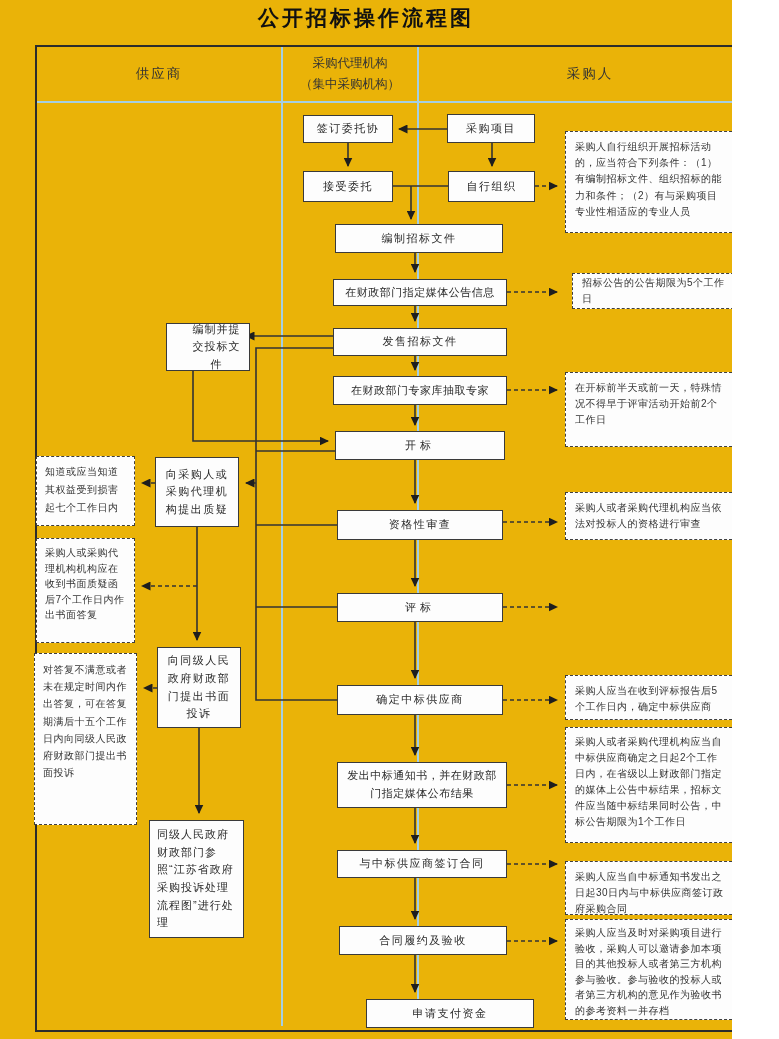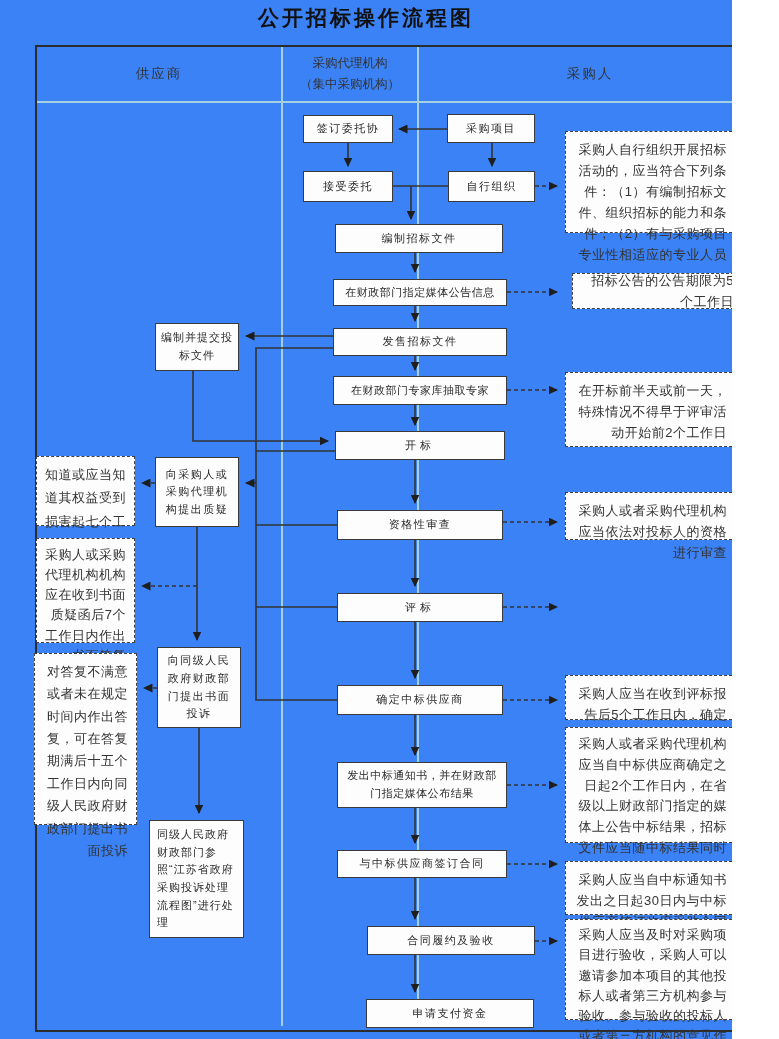--- a/index.html
+++ b/index.html
@@ -1,17 +1,17 @@
 <!DOCTYPE html>
 <html><head>
 <meta charset="utf-8">
 <style>
   html,body{margin:0;padding:0;background:#ffffff;}
   #stage{
-    position:relative;width:732px;height:1039px;background:#3b82f6;
+    position:relative;width:732px;height:1039px;background:#eab308;
     font-family:"Liberation Sans","DejaVu Sans",sans-serif;color:#222;overflow:hidden;
   }
   .title{
     position:absolute;left:0;top:4px;width:100%;text-align:center;
     font-size:21px;font-weight:bold;letter-spacing:3px;color:#111;
   }
   .table-frame{position:absolute;border:2px solid #2c2c2c;background:transparent;}
   .vdiv{position:absolute;width:2px;background:#a5cfe3;}
   .hdiv{position:absolute;height:2px;background:#a5cfe3;}
   .hdr{
@@ -19,21 +19,21 @@
     font-size:13.5px;letter-spacing:2px;color:#333;line-height:1.7;
   }
   .box{
     position:absolute;border:1.5px solid #3a3a3a;background:#fdfdfd;
     display:flex;align-items:center;justify-content:center;text-align:center;
     font-size:11px;letter-spacing:1.5px;line-height:1.6;color:#2a2a2a;
     box-sizing:border-box;padding:2px 4px;z-index:3;
   }
   .note{
     position:absolute;border:1.5px dashed #3f3f3f;background:#fdfdfd;
-    font-size:13px;line-height:1.62;letter-spacing:0.5px;color:#333;text-align:right;
+    font-size:10px;line-height:1.62;letter-spacing:0.5px;color:#333;text-align:left;
     box-sizing:border-box;padding:7px 9px;z-index:3;
   }
   svg.connectors{position:absolute;left:0;top:0;z-index:2;pointer-events:none;}
 </style>
 </head>
 <body>
 
 <div id="stage">
 
   <div class="title">公开招标操作流程图</div>
@@ -115,24 +115,24 @@
   <div class="box" style="left:335px;top:224px;width:168px;height:29px;">编制招标文件</div>
   <div class="box" style="left:333px;top:279px;width:174px;height:27px;letter-spacing:0.5px;">在财政部门指定媒体公告信息</div>
   <div class="box" style="left:333px;top:328px;width:174px;height:28px;">发售招标文件</div>
   <div class="box" style="left:333px;top:376px;width:174px;height:29px;letter-spacing:0.5px;">在财政部门专家库抽取专家</div>
   <div class="box" style="left:335px;top:431px;width:170px;height:29px;letter-spacing:4px;">开标</div>
   <div class="box" style="left:337px;top:510px;width:166px;height:30px;">资格性审查</div>
   <div class="box" style="left:337px;top:593px;width:166px;height:29px;letter-spacing:4px;">评标</div>
   <div class="box" style="left:337px;top:685px;width:166px;height:30px;">确定中标供应商</div>
   <div class="box" style="left:337px;top:762px;width:170px;height:46px;letter-spacing:0.5px;">发出中标通知书，并在财政部门指定媒体公布结果</div>
   <div class="box" style="left:337px;top:850px;width:170px;height:28px;">与中标供应商签订合同</div>
-  <div class="box" style="left:339px;top:926px;width:168px;height:29px;margin-left:28px;">合同履约及验收</div>
+  <div class="box" style="left:339px;top:926px;width:168px;height:29px;">合同履约及验收</div>
   <div class="box" style="left:339px;top:999px;width:168px;height:29px;margin-left:27px;">申请支付资金</div>
 
-  <div class="box" style="left:155px;top:323px;width:84px;height:48px;letter-spacing:1px;">编制并提交投标文件</div>
+  <div class="box" style="left:166px;top:323px;width:84px;height:48px;letter-spacing:1px;padding-left:21px;">编制并提交投标文件</div>
   <div class="box" style="left:155px;top:457px;width:84px;height:70px;letter-spacing:1.5px;">向采购人或采购代理机构提出质疑</div>
   <div class="box" style="left:157px;top:647px;width:84px;height:81px;letter-spacing:1.5px;">向同级人民政府财政部门提出书面投诉</div>
   <div class="box" style="left:149px;top:820px;width:95px;height:118px;letter-spacing:1px;text-align:left;padding:4px 7px;">同级人民政府财政部门参照“江苏省政府采购投诉处理流程图”进行处理</div>
 
   <div class="note" style="left:565px;top:131px;width:172px;height:102px;">采购人自行组织开展招标活动的，应当符合下列条件：（1）有编制招标文件、组织招标的能力和条件；（2）有与采购项目专业性相适应的专业人员</div>
   <div class="note" style="left:572px;top:273px;width:172px;height:36px;display:flex;align-items:center;">招标公告的公告期限为5个工作日</div>
   <div class="note" style="left:565px;top:372px;width:172px;height:75px;">在开标前半天或前一天，特殊情况不得早于评审活动开始前2个工作日</div>
   <div class="note" style="left:565px;top:492px;width:172px;height:48px;">采购人或者采购代理机构应当依法对投标人的资格进行审查</div>
   <div class="note" style="left:565px;top:675px;width:172px;height:45px;">采购人应当在收到评标报告后5个工作日内，确定中标供应商</div>
   <div class="note" style="left:565px;top:727px;width:172px;height:116px;padding:6px 9px;line-height:1.6;">采购人或者采购代理机构应当自中标供应商确定之日起2个工作日内，在省级以上财政部门指定的媒体上公告中标结果，招标文件应当随中标结果同时公告，中标公告期限为1个工作日</div>

